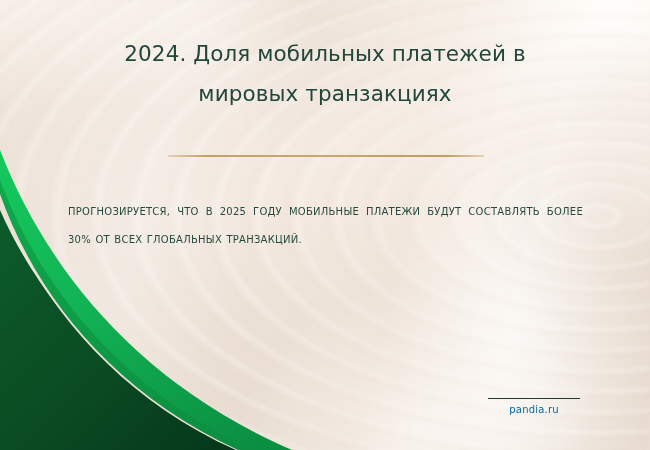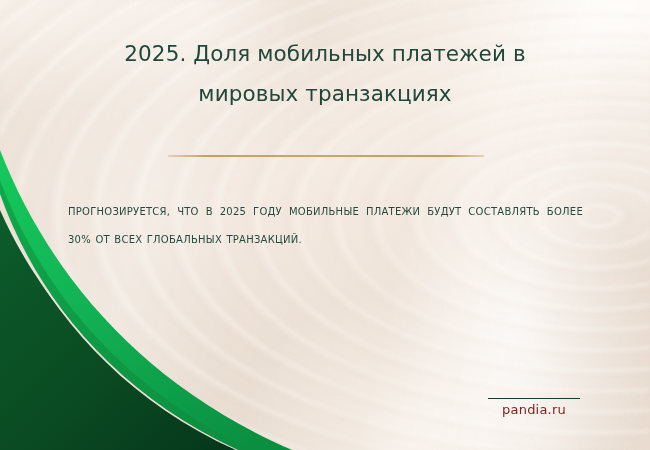--- a/index.html
+++ b/index.html
@@ -142,23 +142,23 @@
   }
 
   .footer-rule {
     width: 92px;
     height: 1.4px;
     background: #1d3a31;
     margin: 0 auto 3px auto;
   }
 
   .footer-label {
-    color: #7f1d1d;
-    font-family: "DejaVu Sans", "Liberation Sans", sans-serif;
-    font-size: 13px;
+    color: #0369a1;
+    font-family: "DejaVu Sans", "Liberation Sans", sans-serif;
+    font-size: 10px;
     letter-spacing: 0.2px;
     line-height: 15px;
   }
 </style>
 </head>
 <body>
 
 <div class="slide">
 
   <div class="bg-base"></div>
@@ -187,21 +187,21 @@
 
     <path d="M0,60 C40,150 120,250 250,300 L0,300 Z" fill="url(#gradDark)"></path>
 
     <path d="M0,36 C42,136 126,240 262,300 L236,300 C110,244 34,142 0,52 Z" fill="#ece0d5"></path>
 
     <path d="M0,22 C44,126 130,236 272,300 L238,300 C108,240 34,140 0,44 Z" fill="url(#gradMid)"></path>
 
     <path d="M0,0 C46,118 136,232 292,300 L252,300 C116,236 38,132 0,30 Z" fill="url(#gradBright)"></path>
   </svg>
 
-  <div class="title">2025. Доля мобильных платежей в
+  <div class="title">2024. Доля мобильных платежей в
 мировых транзакциях</div>
 
   <div class="divider"></div>
 
   <div class="body-text">ПРОГНОЗИРУЕТСЯ, ЧТО В 2025 ГОДУ МОБИЛЬНЫЕ ПЛАТЕЖИ БУДУТ СОСТАВЛЯТЬ БОЛЕЕ 30% ОТ ВСЕХ ГЛОБАЛЬНЫХ ТРАНЗАКЦИЙ.</div>
 
   <div class="footer">
     <div class="footer-rule"></div>
     <div class="footer-label">pandia.ru</div>
   </div>

